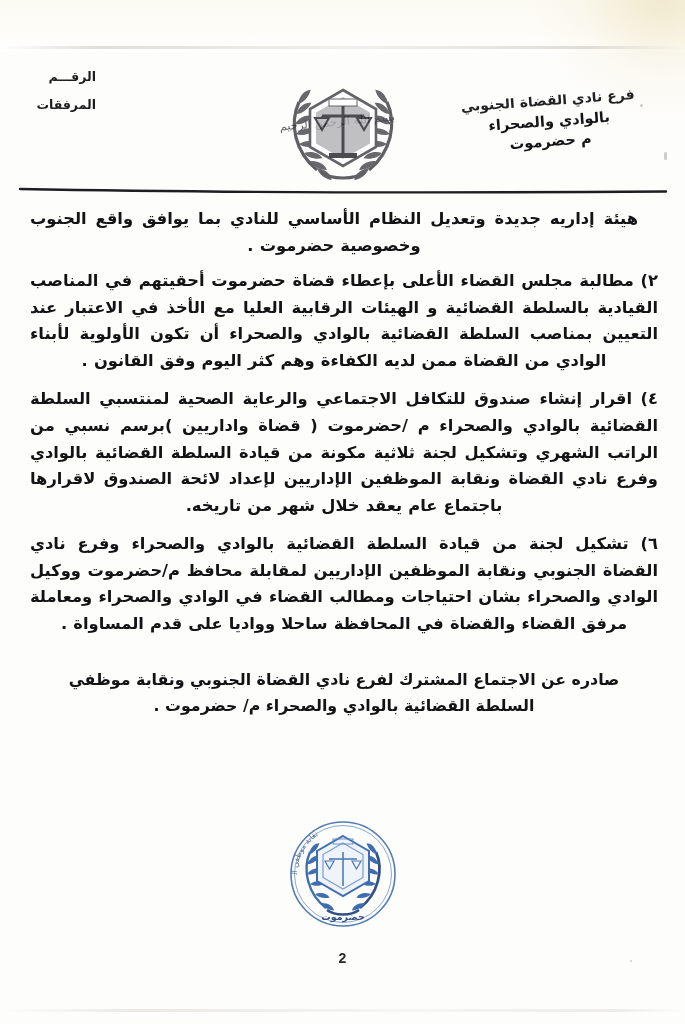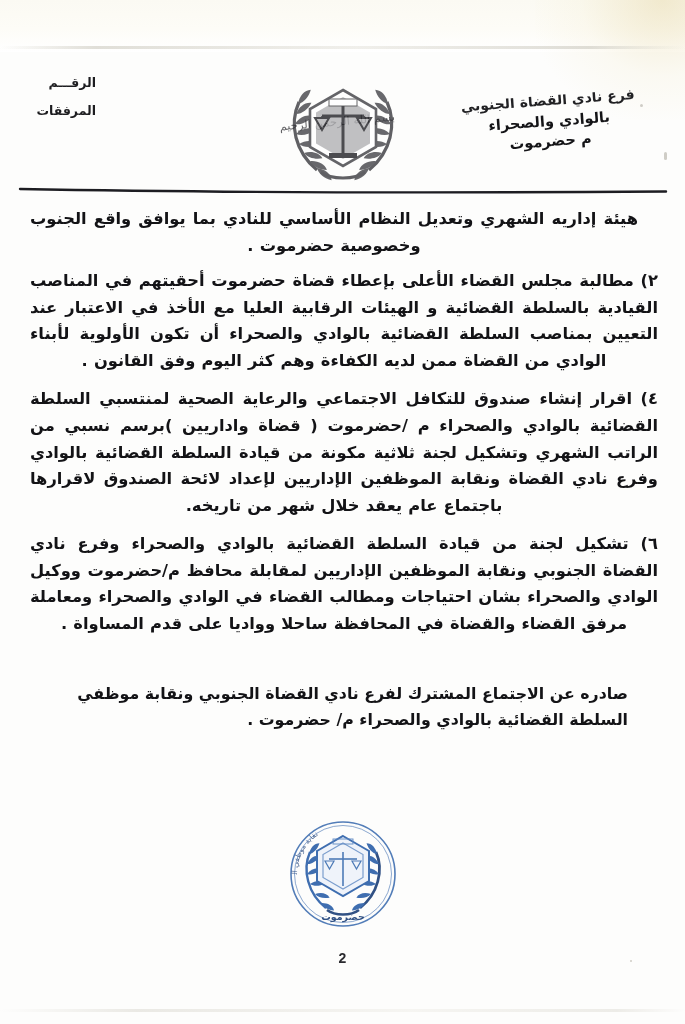--- a/index.html
+++ b/index.html
@@ -60,21 +60,21 @@
   }
   .header-fields {
     position: absolute;
     top: 4px; left: 22px;
     width: 240px;
     direction: rtl;
     text-align: left;
   }
   .field-row {
     display: flex;
-    align-items: flex-end;
+    align-items: center;
     justify-content: flex-start;
     flex-direction: row-reverse;
     height: 28px;
     font-size: 12.5px;
     font-weight: 700;
     letter-spacing: 0.2px;
     color: #1d1d20;
   }
   .field-label {
     width: 74px;
@@ -171,24 +171,25 @@
   }
   .para.p-intro {
     padding-right: 20px;
   }
   .para.p-2  { }
   .para.p-4  { margin-top: 12px; }
   .para.p-6  { margin-top: 12px; }
   .para.p-7  { margin-top: 12px; }
 
   .closing {
-    margin-top: 44px;
+    margin-top: 30px;
     font-size: 15.8px;
     font-weight: 700;
     line-height: 1.62;
+    text-align: center;
     color: #131316;
     padding: 0 30px;
   }
 
   
   .seal {
     position: absolute;
     top: 812px; left: 50%;
     margin-left: -62px;
     width: 124px; height: 124px;
@@ -316,21 +317,21 @@
       <div>بالوادي والصحراء</div>
       <div>م  حضرموت</div>
     </div>
   </div>
 
   <svg class="divider" viewBox="0 0 650 10" preserveAspectRatio="none" xmlns="http://www.w3.org/2000/svg">
     <path d="M2,3 C160,6 420,7 648,5.5" fill="none" stroke="#1d1d22" stroke-width="2.4" stroke-linecap="round"></path>
   </svg>
 
   <div class="body">
-    <p class="para p-intro">هيئة إداريه الشهري وتعديل النظام الأساسي للنادي بما يوافق واقع الجنوب وخصوصية حضرموت .</p>
+    <p class="para p-intro">هيئة إداريه جديدة وتعديل النظام الأساسي للنادي بما يوافق واقع الجنوب وخصوصية حضرموت .</p>
     <p class="para p-2">٢) مطالبة مجلس القضاء الأعلى بإعطاء قضاة حضرموت  أحقيتهم في المناصب القيادية بالسلطة القضائية و الهيئات الرقابية العليا مع الأخذ في الاعتبار عند التعيين بمناصب السلطة القضائية بالوادي والصحراء أن تكون الأولوية لأبناء الوادي من القضاة ممن لديه الكفاءة وهم كثر اليوم وفق القانون .</p>
     <p class="para p-4">٤) اقرار إنشاء صندوق  للتكافل الاجتماعي والرعاية الصحية لمنتسبي السلطة القضائية بالوادي والصحراء م /حضرموت ( قضاة واداريين )برسم نسبي من الراتب الشهري وتشكيل لجنة ثلاثية مكونة من قيادة السلطة القضائية بالوادي وفرع نادي القضاة ونقابة الموظفين الإداريين  لإعداد لائحة الصندوق  لاقرارها باجتماع عام يعقد خلال شهر من تاريخه.</p>
     <p class="para p-6">٦) تشكيل لجنة من قيادة السلطة القضائية بالوادي والصحراء وفرع نادي القضاة الجنوبي ونقابة الموظفين الإداريين لمقابلة محافظ م/حضرموت ووكيل الوادي والصحراء بشان احتياجات ومطالب القضاء في الوادي والصحراء ومعاملة مرفق القضاء والقضاة في المحافظة ساحلا وواديا على قدم المساواة .</p>
     <p class="closing">صادره عن الاجتماع المشترك لفرع نادي القضاة الجنوبي ونقابة موظفي السلطة القضائية بالوادي والصحراء م/ حضرموت .</p>
   </div>
 
   <svg class="seal" viewBox="0 0 124 124" xmlns="http://www.w3.org/2000/svg">
     <defs>
       <path id="ringpath" d="M62,62 m-46,0 a46,46 0 1,1 92,0 a46,46 0 1,1 -92,0"></path>
       <g id="sealleaf">

